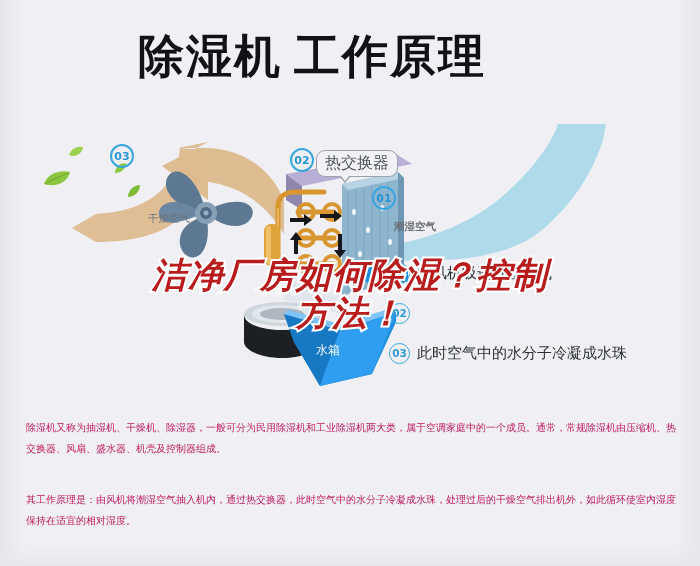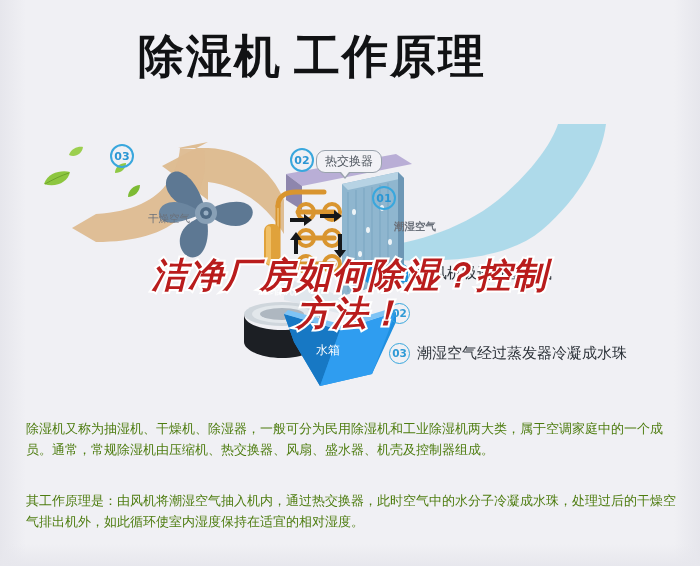--- a/index.html
+++ b/index.html
@@ -70,21 +70,21 @@
     font-size:11px;font-weight:bold;
     display:flex;align-items:center;justify-content:center;
     font-family:"DejaVu Sans","Liberation Sans",sans-serif;
     background:transparent;
   }
 
   
   .callout{
     position:absolute;left:316px;top:30px;
     padding:2px 8px;border:1.4px solid #9aa3ad;border-radius:9px;
-    background:#f2f2f6;font-size:12px;color:#4d545d;white-space:nowrap;
+    background:#f2f2f6;font-size:16px;color:#4d545d;white-space:nowrap;
   }
   .callout:after{
     content:"";position:absolute;left:22px;bottom:-7px;
     width:0;height:0;border-left:6px solid transparent;
     border-right:6px solid transparent;border-top:7px solid #9aa3ad;
   }
   .callout:before{
     content:"";position:absolute;left:23.5px;bottom:-5px;z-index:2;
     width:0;height:0;border-left:4.5px solid transparent;
     border-right:4.5px solid transparent;border-top:5.5px solid #f2f2f6;
@@ -118,22 +118,22 @@
     paint-order:stroke fill;
     text-shadow:0 0 1px #fff;
   }
 
   
   .copy{
     position:absolute;left:26px;top:418px;width:652px;z-index:5;
   }
   .copy p{
     margin:0 0 12px 0;
-    font-size:13px;line-height:21px;color:#4d7c0f;
-    font-family:Liberation Sans, sans-serif;
+    font-size:10px;line-height:21px;color:#be185d;
+    font-family:Liberation Mono, monospace;
   }
   .copy p.second{margin-top:30px;}
 
   
   .edge-l{position:absolute;left:0;top:0;width:26px;height:566px;
     background:linear-gradient(to right,#e6e6ec,rgba(240,240,244,0));z-index:1;}
   .edge-r{position:absolute;right:0;top:0;width:26px;height:566px;
     background:linear-gradient(to left,#e6e6ec,rgba(240,240,244,0));z-index:1;}
   .edge-b{position:absolute;left:0;bottom:0;width:700px;height:22px;
     background:linear-gradient(to top,#e7e7ed,rgba(240,240,244,0));z-index:1;}
@@ -306,21 +306,21 @@
   <div class="legend">
     <div class="legend-row">
       <div class="legend-num">01</div>
       <div class="legend-txt">由风机吸进潮湿空气</div>
     </div>
     <div class="legend-row">
       <div class="legend-num">02</div>
     </div>
     <div class="legend-row">
       <div class="legend-num">03</div>
-      <div class="legend-txt">潮湿空气经过蒸发器冷凝成水珠</div>
+      <div class="legend-txt">此时空气中的水分子冷凝成水珠</div>
     </div>
   </div>
 
   <div class="overlay">
     <span class="ol">洁净厂房如何除湿？控制</span>
     <span class="ol">方法！</span>
   </div>
 
   <div class="copy">
     <p>除湿机又称为抽湿机、干燥机、除湿器，一般可分为民用除湿机和工业除湿机两大类，属于空调家庭中的一个成员。通常，常规除湿机由压缩机、热交换器、风扇、盛水器、机壳及控制器组成。</p>

